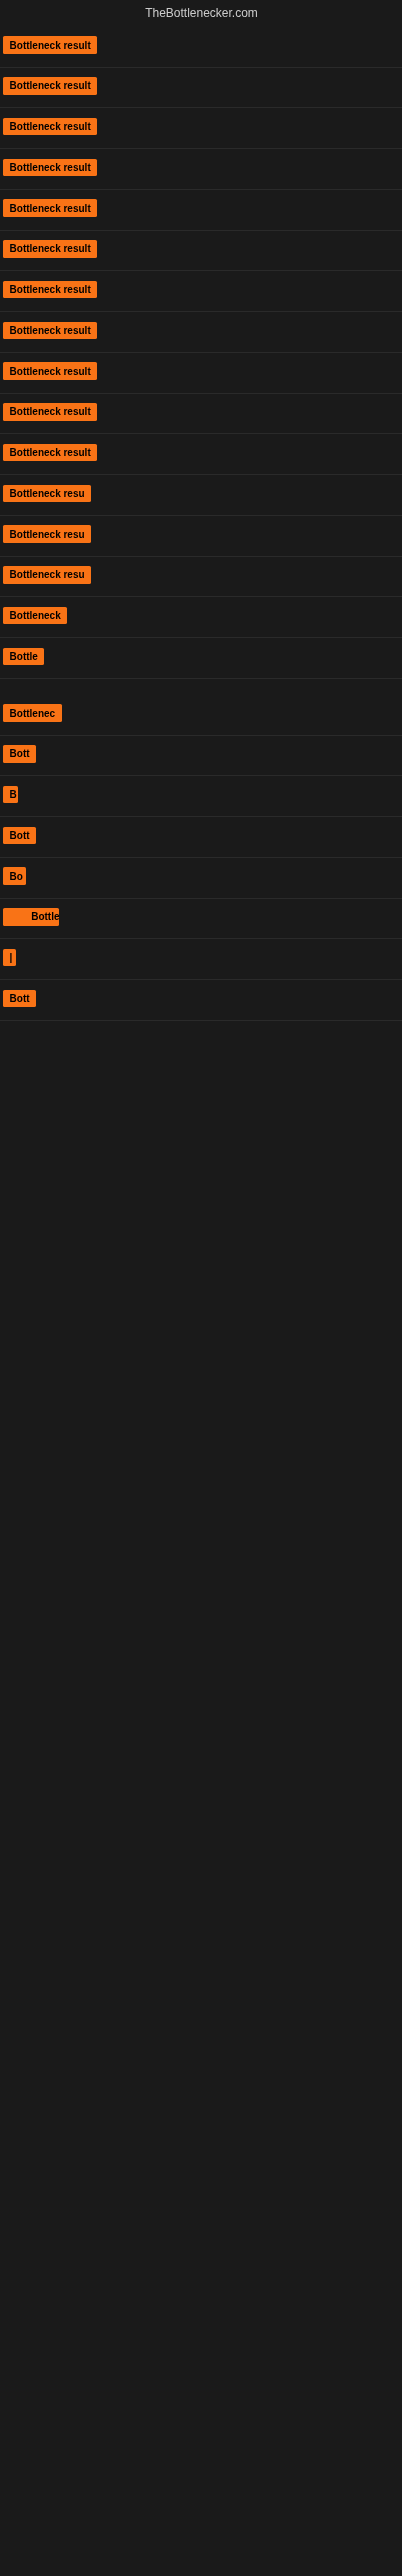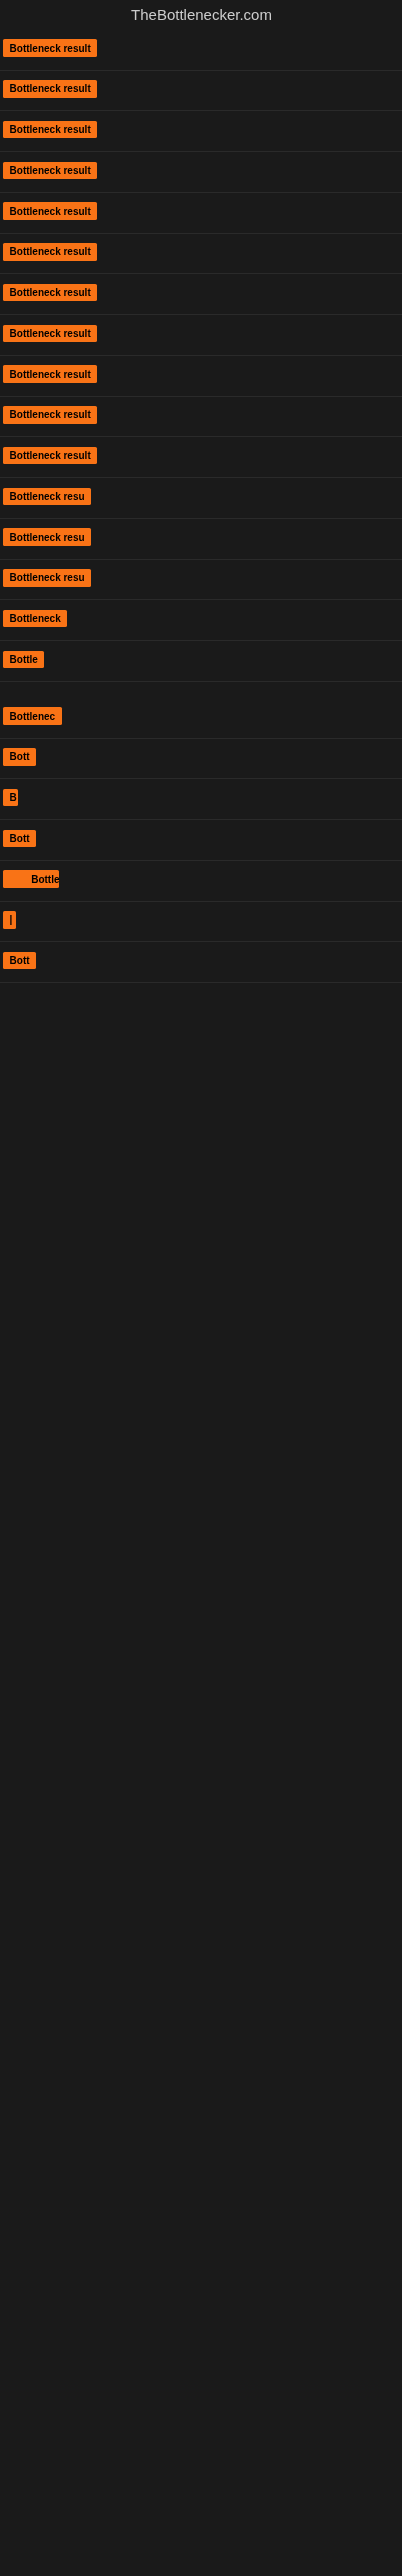--- a/index.html
+++ b/index.html
@@ -10,21 +10,21 @@
     body {
       width: 403px;
       min-height: 2576px;
       background-color: #1a1a1a;
       font-family: Arial, sans-serif;
       position: relative;
     }
     .site-title {
       text-align: center;
       color: #cccccc;
-      font-size: 15px;
+      font-size: 12px;
       padding: 6.4px 0;
       background-color: #1a1a1a;
     }
     .bottleneck-badge {
       display: inline-block;
       background-color: #f97316;
       color: #000000;
       font-size: 10px;
       font-weight: bold;
       padding: 3.2px 6.4px;
@@ -56,17 +56,18 @@
     <div class="row"><span class="bottleneck-badge" style="max-width: 125px;">Bottleneck result</span></div>
     <div class="row"><span class="bottleneck-badge" style="max-width: 105px;">Bottleneck resu</span></div>
     <div class="row"><span class="bottleneck-badge" style="max-width: 105px;">Bottleneck resu</span></div>
     <div class="row"><span class="bottleneck-badge" style="max-width: 105px;">Bottleneck resu</span></div>
     <div class="row"><span class="bottleneck-badge" style="max-width: 76px; text-align: center;">Bottleneck</span></div>
     <div class="row"><span class="bottleneck-badge" style="max-width: 48px;">Bottle</span></div>
     <div class="row"><span class="bottleneck-badge" style="max-width: 68px; margin-top: 16px;">Bottlenec</span></div>
     <div class="row"><span class="bottleneck-badge" style="max-width: 36px;">Bott</span></div>
     <div class="row"><span class="bottleneck-badge" style="max-width: 14.5px;">B</span></div>
     <div class="row"><span class="bottleneck-badge" style="max-width: 36px;">Bott</span></div>
+    <div class="row"><span class="bottleneck-badge" style="max-width: 22.5px;">Bo</span></div>
     <div class="row"><span class="bottleneck-badge" style="max-width: 56px; padding-left: 28px;">Bottlen</span></div>
     <div class="row"><span class="bottleneck-badge" style="max-width: 8px;">|</span></div>
     <div class="row"><span class="bottleneck-badge" style="max-width: 36px;">Bott</span></div>
   </div>
 
 
 </body></html>

